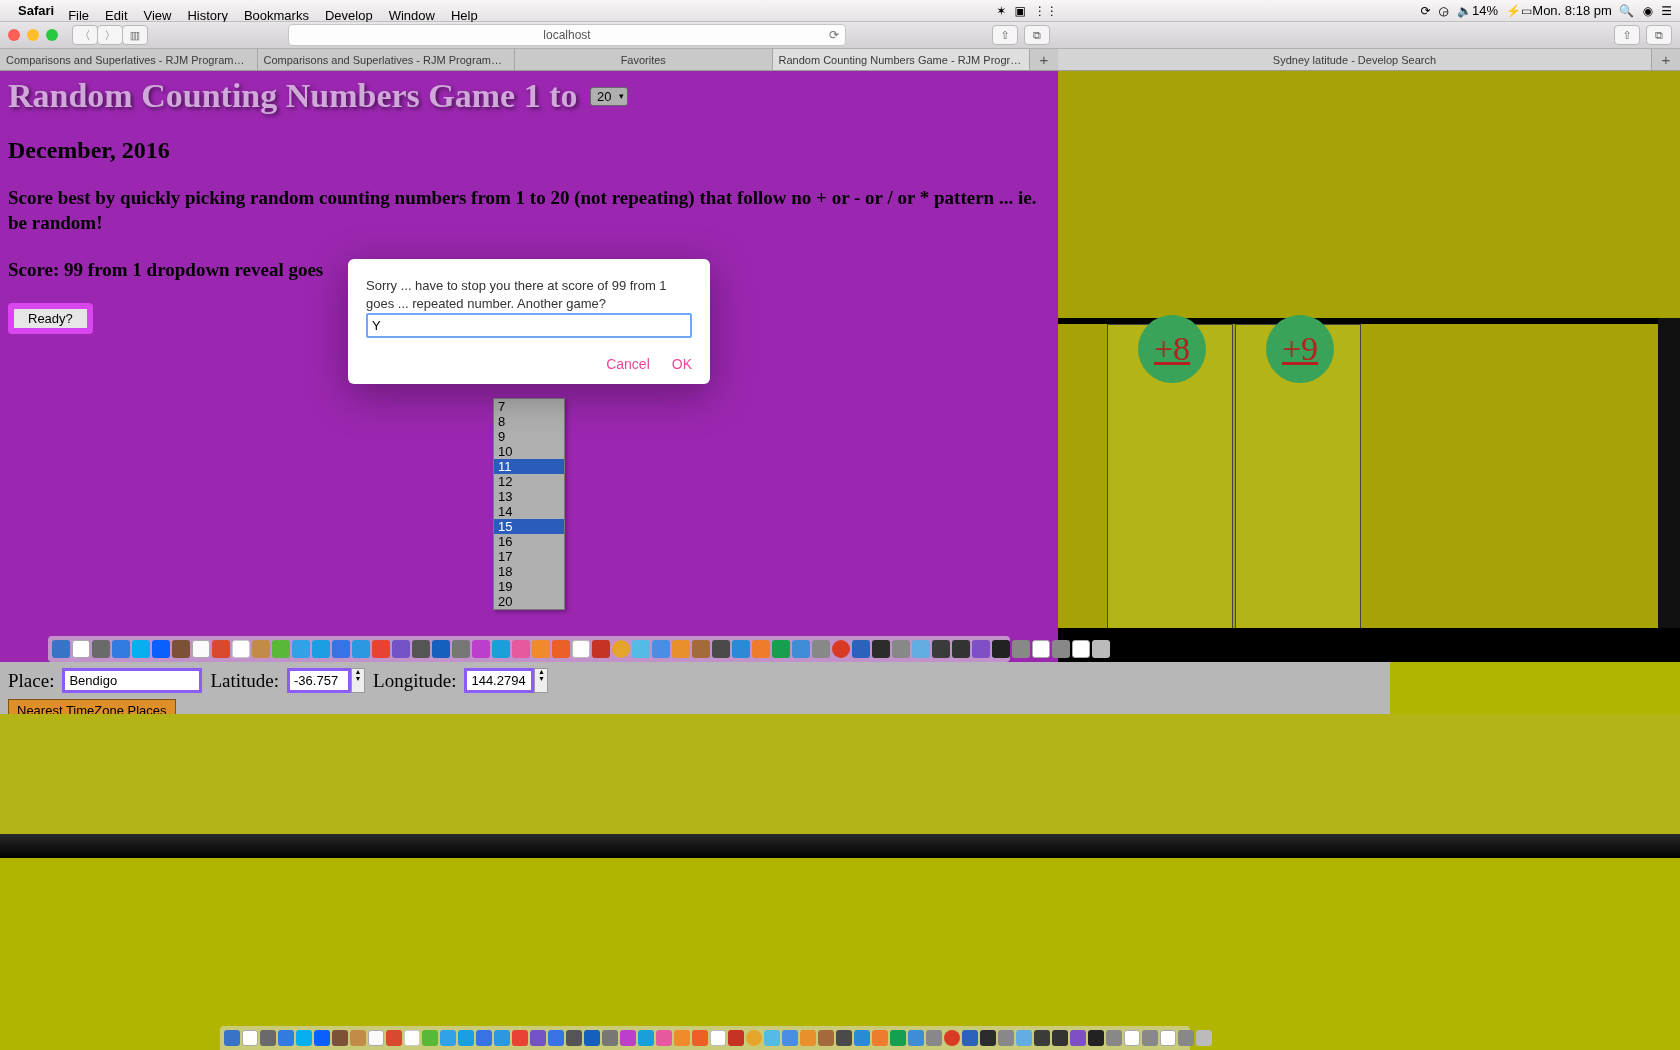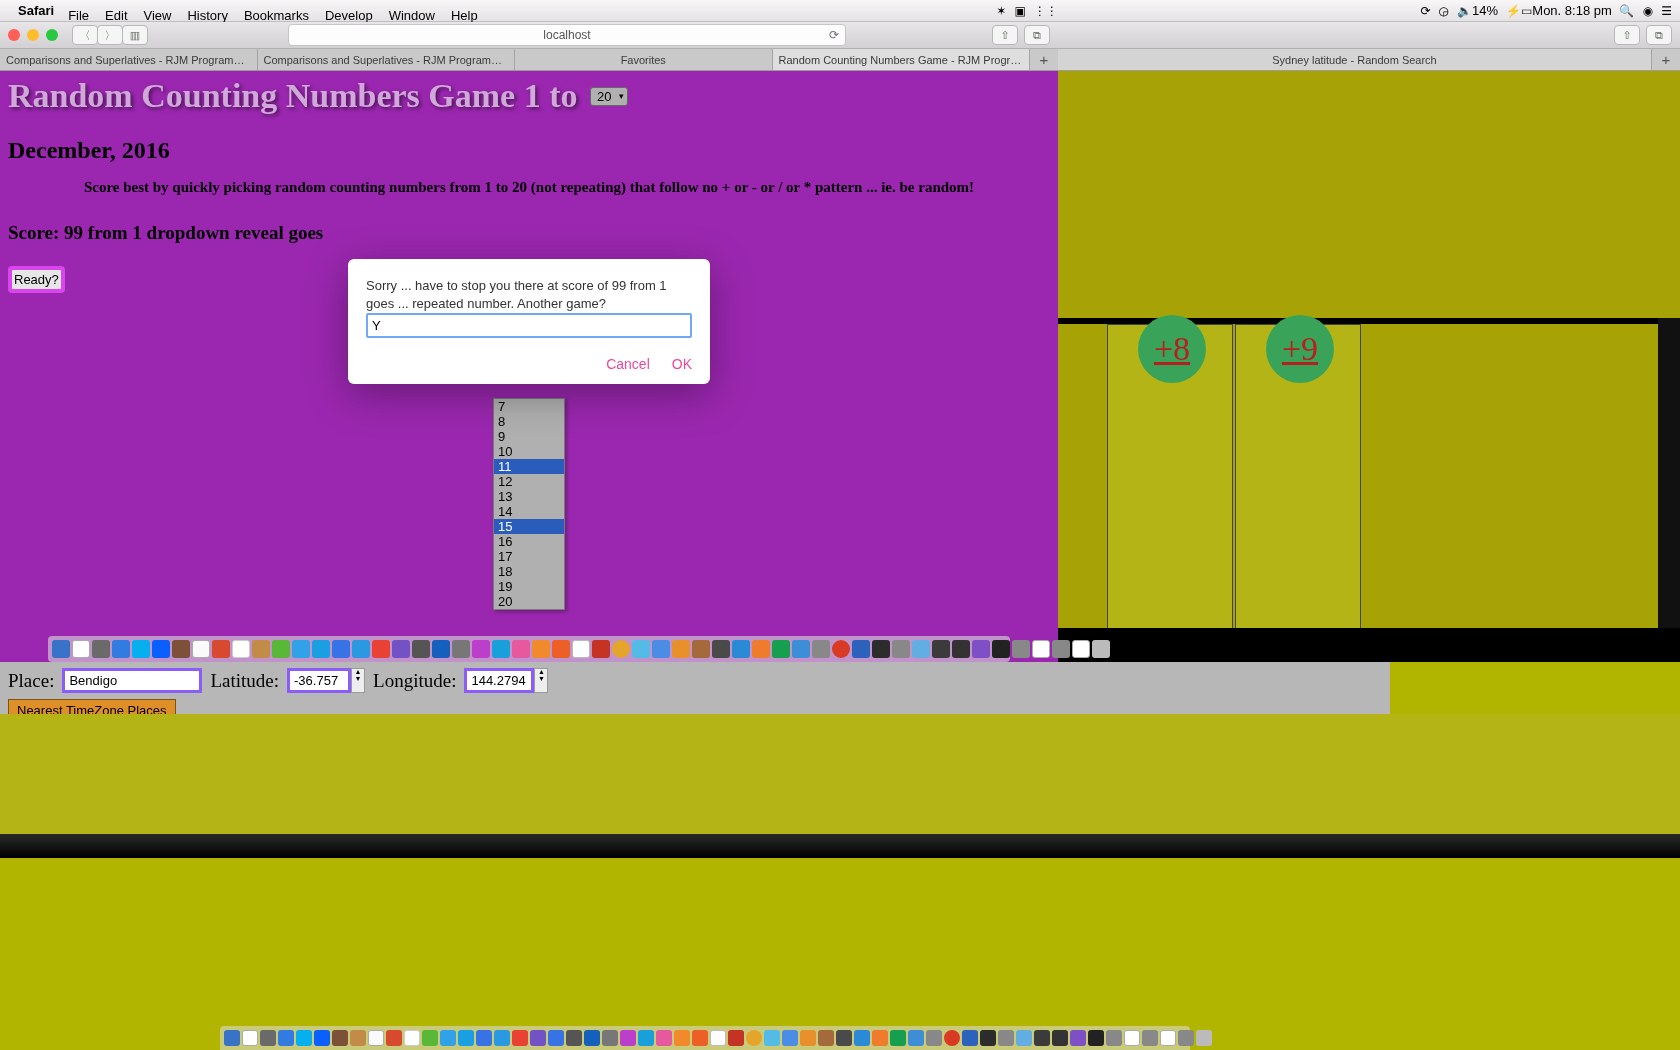--- a/index.html
+++ b/index.html
@@ -74,23 +74,23 @@
 }
 .title-select {
   display: inline-block; vertical-align: 6px; margin-left: 8px;
   padding: 1px 16px 1px 6px; font-size: 13px;
   border: 1px solid #666; background: #b0b0b0; border-radius: 3px;
   position: relative;
 }
 .title-select:after { content: "▾"; position: absolute; right: 4px; font-size: 9px; top: 3px; }
 .page h2 { font-family: Georgia, serif; font-size: 26px; font-weight: bold; margin: 22px 0 0 8px; }
 .page h3 { font-family: Georgia, serif; font-size: 24px; font-weight: bold; margin: 22px 0 0 8px; }
-.page .instr { font-family: Georgia, serif; font-size: 15px; font-weight: bold; margin: 14px 8px 0 8px; line-height: 1.3; text-align: center; }
+.page .instr { font-family: Georgia, serif; font-size: 19px; font-weight: bold; margin: 22px 8px 0 8px; line-height: 1.3; }
 .page .score { font-family: Georgia, serif; font-size: 19px; font-weight: bold; margin: 24px 0 0 8px; }
-.readybtn { margin: 22px 16px 0 8px; padding: 2px 2px; background: #e6e6e6; border: 4px solid #d946ef; border-radius: 4px; font-size: 13px; }
+.readybtn { margin: 22px 16px 0 8px; padding: 2px 14px; background: #e6e6e6; border: 6px solid #d946ef; border-radius: 4px; font-size: 13px; }
 
 .dropdown-list {
   position: absolute; left: 493px; top: 327px;
   width: 72px; background: #b0b0b0; border: 1px solid #7a7a7a;
   box-shadow: 2px 2px 4px rgba(0,0,0,0.3);
   font-size: 13px;
 }
 .dropdown-list .opt { padding: 0 4px; line-height: 15px; color: #000; }
 .dropdown-list .opt.sel { background: #2a5dbb; color: #fff; }
 
@@ -272,21 +272,21 @@
 </div>
 
 <div class="browser2">
   <div class="safari-toolbar">
     <span class="spacer" style="flex:1"></span>
     <div class="toolbtn">⇧</div>
     <div class="toolbtn">⧉</div>
   </div>
   <div class="tabbar">
     <div class="tab active">
-        <span class="txt">Sydney latitude - Random Search</span>
+        <span class="txt">Sydney latitude - Develop Search</span>
       </div>
     <div class="newtab">+</div>
   </div>
   <div class="page2">
     <div class="topdark"></div>
     <div class="sidedark"></div>
     <div class="gamecol c1">
       <div class="badge">
           <a>+8</a>
         </div>

